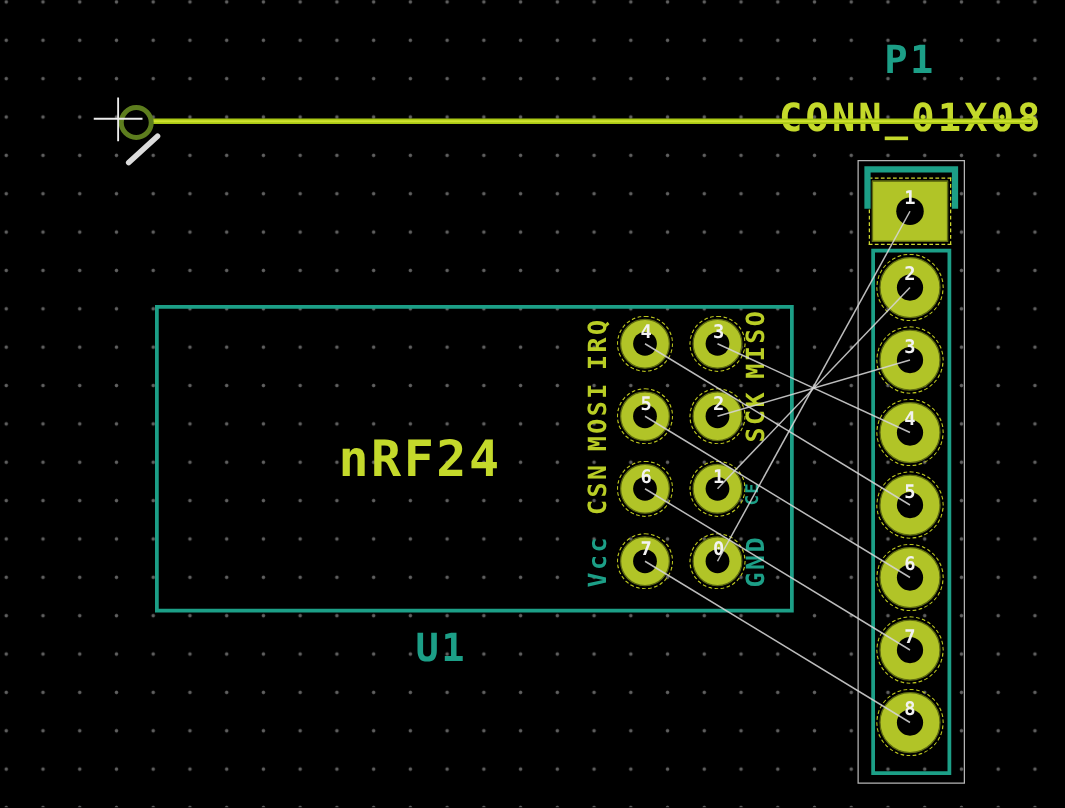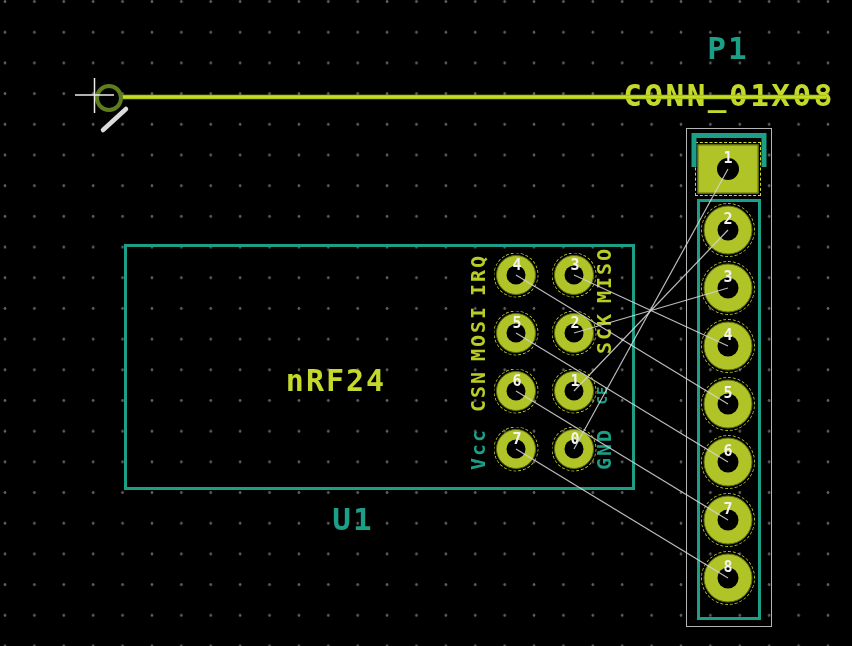--- a/index.html
+++ b/index.html
@@ -12,21 +12,21 @@
     font-family:"DejaVu Sans Mono","Liberation Mono",monospace;
   }
   .abs{position:absolute;}
   
   #module-rect{left:124px;top:244px;width:505px;height:240px;border:3px solid #1c9f87;}
   #conn-courtyard{left:686px;top:128px;width:84px;height:497px;border:1.5px solid #b5b5b5;}
   #conn-silk-body{left:697px;top:199px;width:58px;height:415px;border:3.5px solid #1c9f87;}
   
   .kicad-text{color:#c4d92b;font-weight:bold;white-space:nowrap;transform:translate(-50%,-50%);}
   .teal-text{color:#1c9f87;}
-  #module-value{left:336px;top:380px;font-size:30px;letter-spacing:2px;}
+  #module-value{left:336px;top:368px;font-size:40px;letter-spacing:2px;}
   #module-ref{left:353px;top:519px;font-size:31px;letter-spacing:2px;}
   #conn-ref{left:728px;top:48px;font-size:31px;letter-spacing:2px;}
   #conn-value{left:729px;top:95px;font-size:31px;letter-spacing:2.5px;}
   
   .pad-ring{border:1.5px dashed #b8c21d;border-radius:50%;transform:translate(-50%,-50%);}
   .pad-copper{background:#b1c427;border:1.5px solid #5f6c11;border-radius:50%;transform:translate(-50%,-50%);}
   .pad-hole{background:#000;border-radius:50%;transform:translate(-50%,-50%);}
   .pad-square{background:#b1c427;border:1.5px solid #5f6c11;transform:translate(-50%,-50%);}
   .pad-square-ring{border:1.5px dashed #cfd92f;transform:translate(-50%,-50%);}
   .pad-num{color:#f2f2f2;font-size:15px;font-weight:bold;transform:translate(-50%,-50%);white-space:nowrap;}

